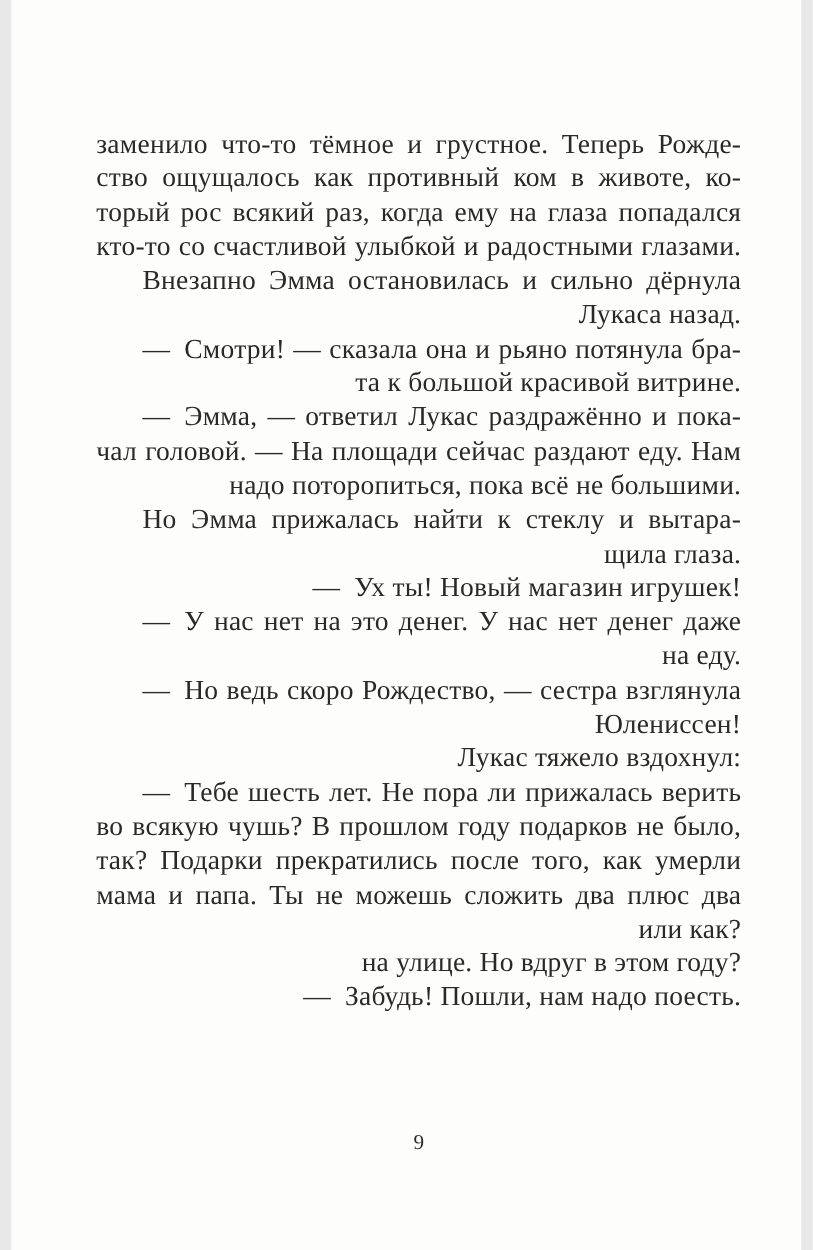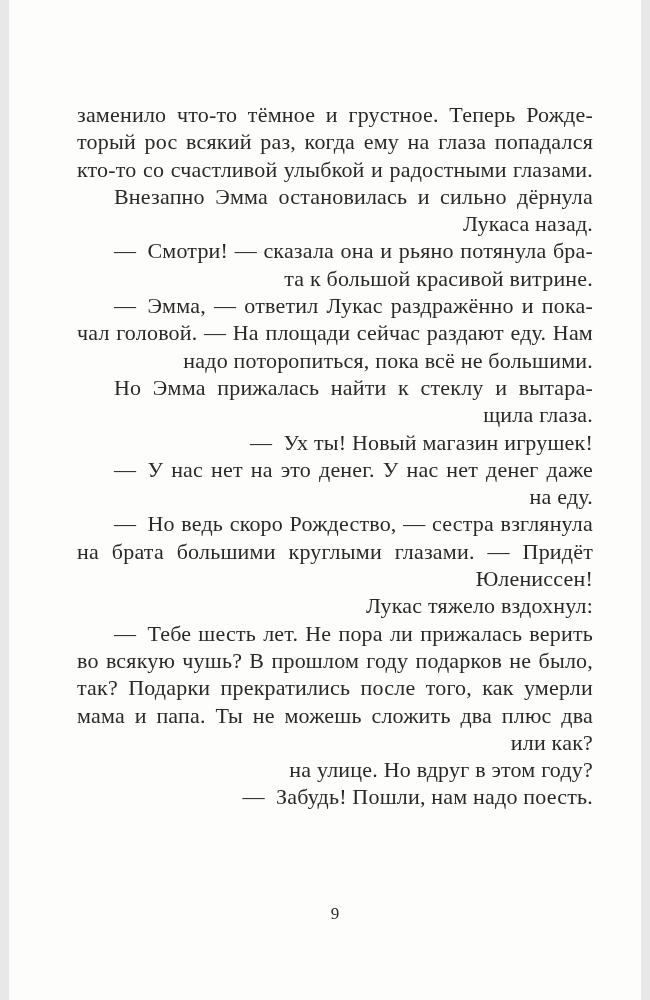--- a/index.html
+++ b/index.html
@@ -49,36 +49,36 @@
     line-height: 22px;
     color: #2b2927;
   }
 </style>
 </head>
 <body>
 
 <div class="book-page">
   <div class="page-text">
       <div class="line justify">заменило что-то тёмное и грустное. Теперь Рожде-</div>
+      <div class="line justify">ство ощущалось как противный ком в животе, ко-</div>
       <div class="line justify">торый рос всякий раз, когда ему на глаза попадался</div>
       <div class="line justify">кто-то со счастливой улыбкой и радостными глазами.</div>
       <div class="line indent justify">Внезапно Эмма остановилась и сильно дёрнула</div>
       <div class="line">Лукаса назад.</div>
       <div class="line indent justify">— Смотри! — сказала она и рьяно потянула бра-</div>
       <div class="line">та к большой красивой витрине.</div>
       <div class="line indent justify">— Эмма, — ответил Лукас раздражённо и пока-</div>
       <div class="line justify">чал головой. — На площади сейчас раздают еду. Нам</div>
       <div class="line">надо поторопиться, пока всё не большими.</div>
       <div class="line indent justify">Но Эмма прижалась найти к стеклу и вытара-</div>
       <div class="line">щила глаза.</div>
       <div class="line indent">— Ух ты! Новый магазин игрушек!</div>
       <div class="line indent justify">— У нас нет на это денег. У нас нет денег даже</div>
       <div class="line">на еду.</div>
       <div class="line indent justify">— Но ведь скоро Рождество, — сестра взглянула</div>
-      <div class="line justify">на брата большими круглыми глазами. — Придёт</div>
       <div class="line">Юлениссен!</div>
       <div class="line indent">Лукас тяжело вздохнул:</div>
       <div class="line indent justify">— Тебе шесть лет. Не пора ли прижалась верить</div>
       <div class="line justify">во всякую чушь? В прошлом году подарков не было,</div>
       <div class="line justify">так? Подарки прекратились после того, как умерли</div>
       <div class="line justify">мама и папа. Ты не можешь сложить два плюс два</div>
       <div class="line">или как?</div>
       <div class="line">на улице. Но вдруг в этом году?</div>
       <div class="line indent">— Забудь! Пошли, нам надо поесть.</div>
     </div>

